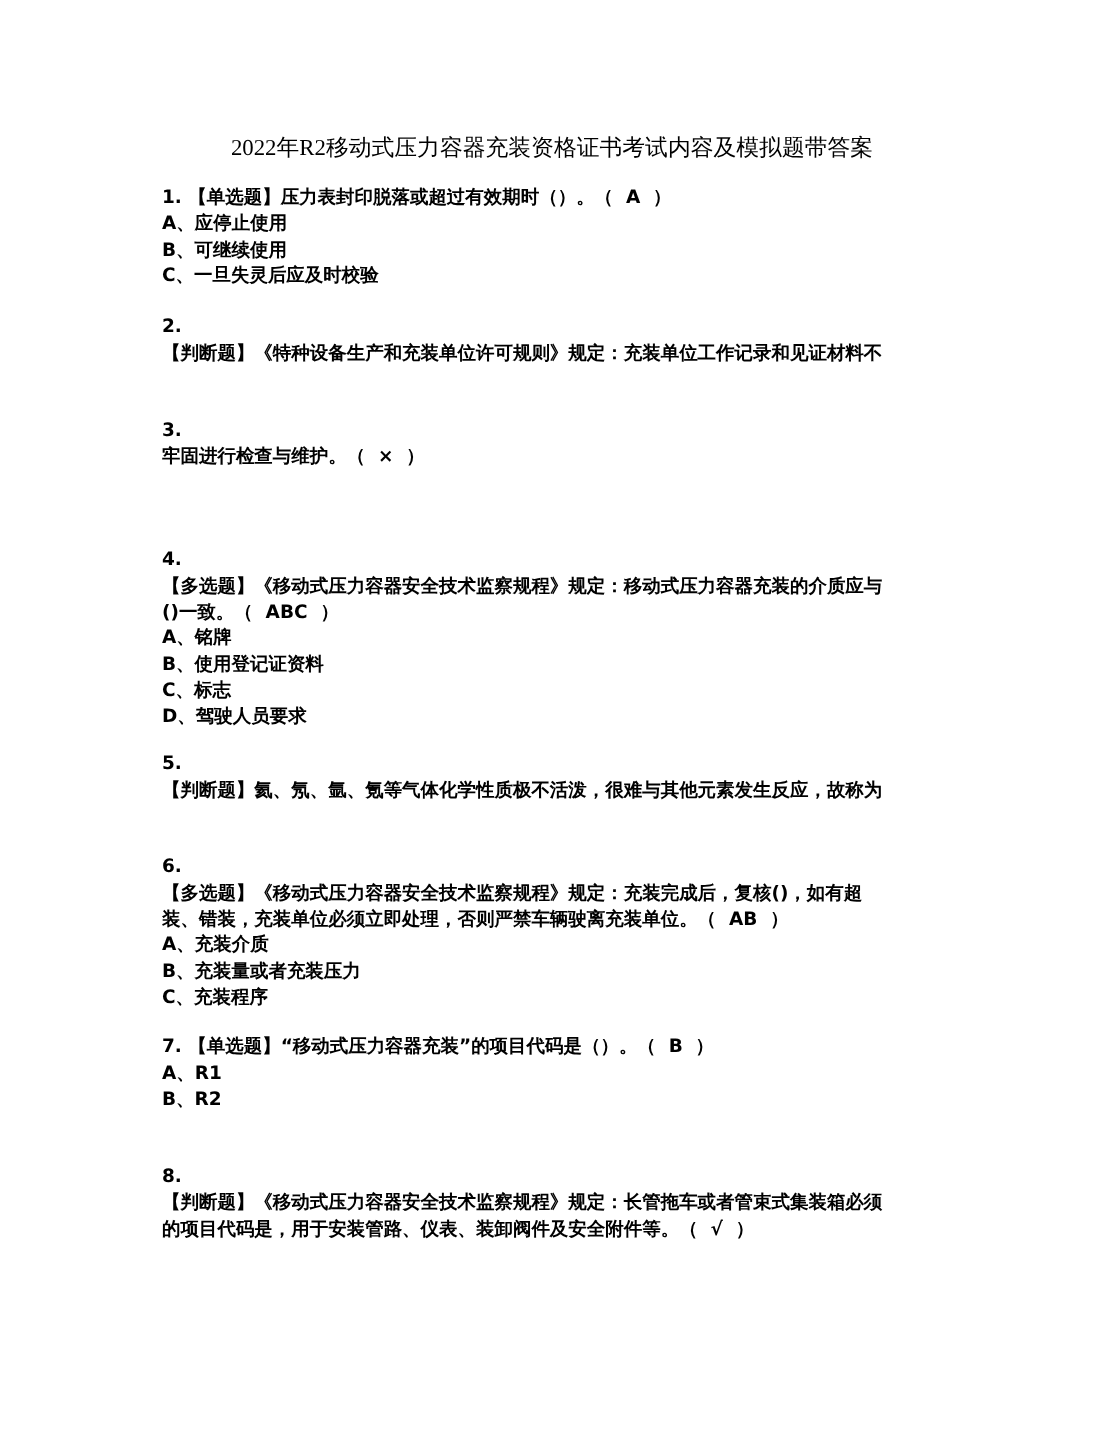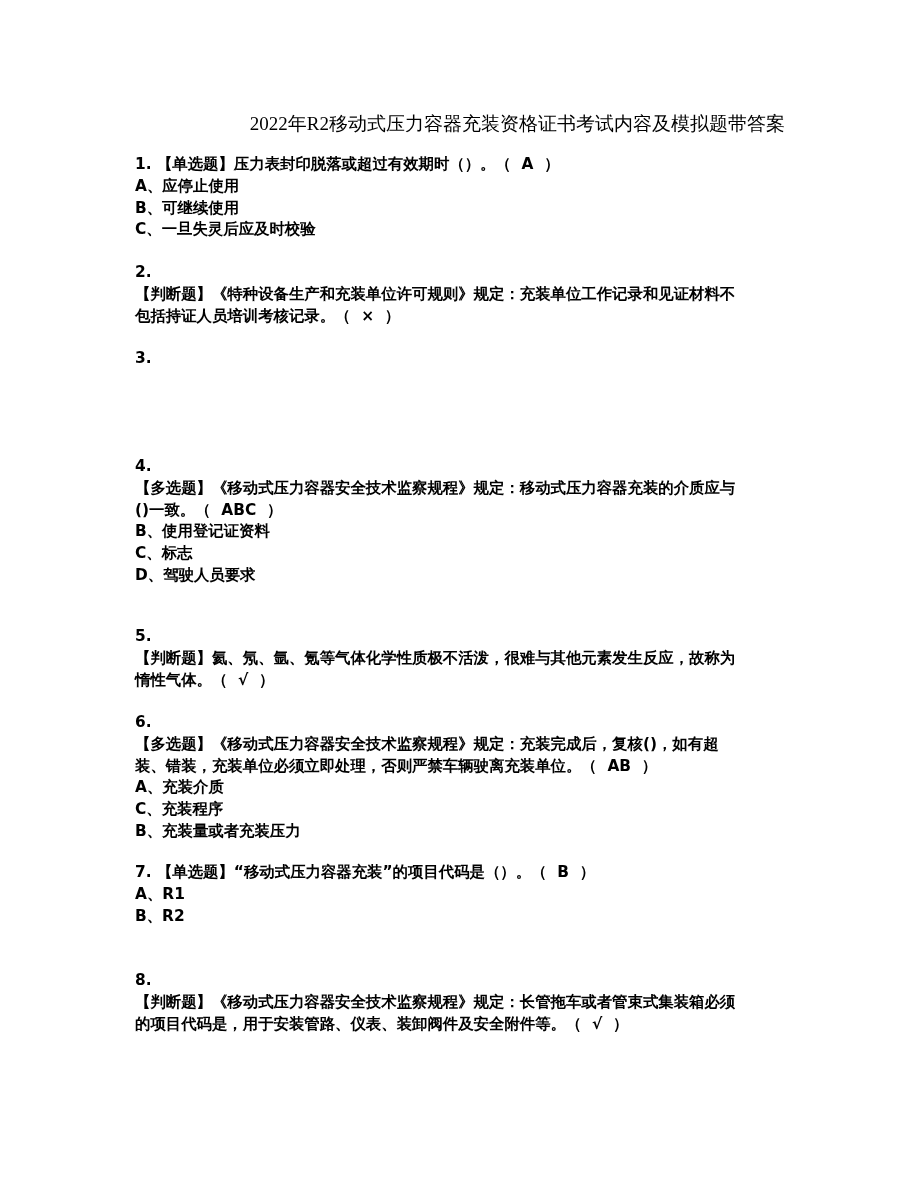--- a/index.html
+++ b/index.html
@@ -18,21 +18,21 @@
       position: absolute;
       left: 135px;
       top: 0;
       width: 660px;
     }
     .title {
       position: absolute;
       top: 112px;
       left: 0;
       width: 650px;
-      text-align: right;
+      text-align: center;
       font-family: "Liberation Serif", "DejaVu Serif", serif;
       font-size: 19px;
       line-height: 24px;
       white-space: nowrap;
     }
     .q {
       position: absolute;
       left: 0;
       width: 660px;
       font-family: "DejaVu Sans", "Liberation Sans", sans-serif;
@@ -56,49 +56,49 @@
   <div class="q" style="top:154px">
     <span class="line">1. 【单选题】压力表封印脱落或超过有效期时（）。（  A  ）</span>
     <span class="line">A、应停止使用</span>
     <span class="line">B、可继续使用</span>
     <span class="line">C、一旦失灵后应及时校验</span>
   </div>
 
   <div class="q" style="top:262px">
     <span class="line">2.</span>
     <span class="line">【判断题】《特种设备生产和充装单位许可规则》规定：充装单位工作记录和见证材料不</span>
-    <span class="line">包括持证人员培训考核记录。（  ×  ）</span>
   </div>
 
   <div class="q" style="top:348px">
     <span class="line">3.</span>
+    <span class="line">牢固进行检查与维护。（  ×  ）</span>
   </div>
 
   <div class="q" style="top:456px">
     <span class="line">4.</span>
     <span class="line">【多选题】《移动式压力容器安全技术监察规程》规定：移动式压力容器充装的介质应与</span>
     <span class="line">()一致。（  ABC  ）</span>
+    <span class="line">A、铭牌</span>
     <span class="line">B、使用登记证资料</span>
     <span class="line">C、标志</span>
     <span class="line">D、驾驶人员要求</span>
   </div>
 
   <div class="q" style="top:626px">
     <span class="line">5.</span>
     <span class="line">【判断题】氦、氖、氩、氪等气体化学性质极不活泼，很难与其他元素发生反应，故称为</span>
-    <span class="line">惰性气体。（  √  ）</span>
   </div>
 
   <div class="q" style="top:712px">
     <span class="line">6.</span>
     <span class="line">【多选题】《移动式压力容器安全技术监察规程》规定：充装完成后，复核()，如有超</span>
     <span class="line">装、错装，充装单位必须立即处理，否则严禁车辆驶离充装单位。（  AB  ）</span>
     <span class="line">A、充装介质</span>
+    <span class="line">B、充装量或者充装压力</span>
     <span class="line">C、充装程序</span>
-    <span class="line">B、充装量或者充装压力</span>
   </div>
 
   <div class="q" style="top:862px">
     <span class="line">7. 【单选题】“移动式压力容器充装”的项目代码是（）。（  B  ）</span>
     <span class="line">A、R1</span>
     <span class="line">B、R2</span>
   </div>
 
   <div class="q" style="top:970px">
     <span class="line">8.</span>

